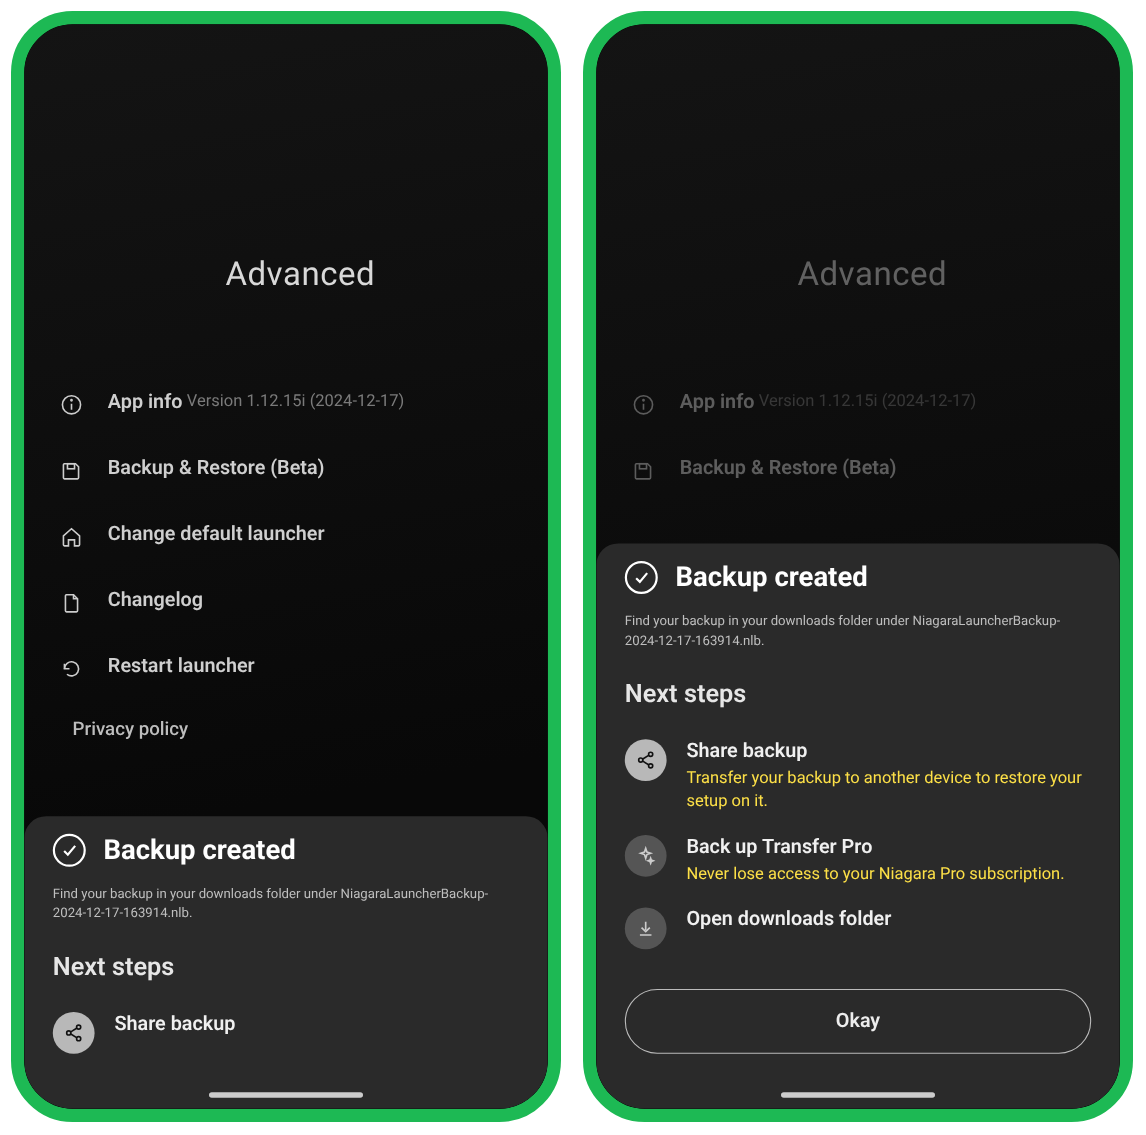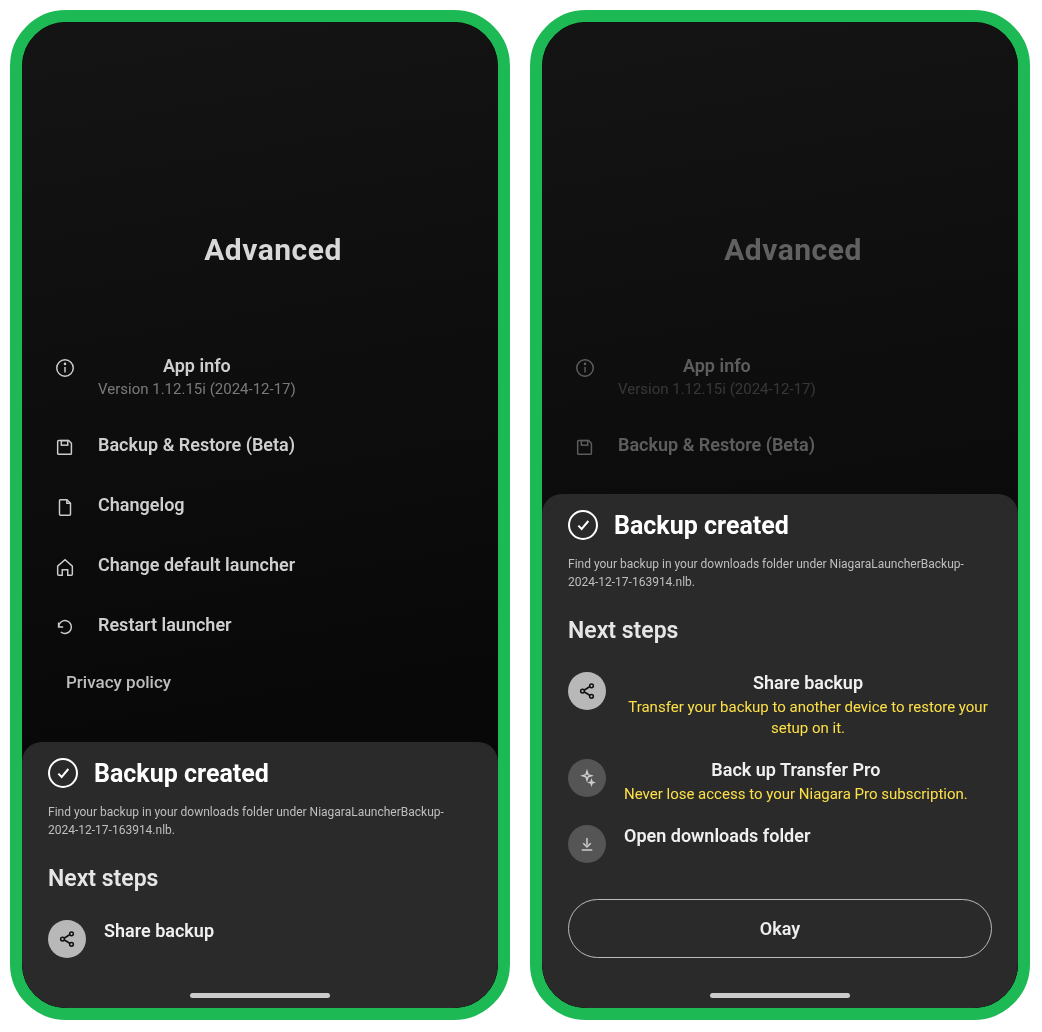--- a/index.html
+++ b/index.html
@@ -37,21 +37,21 @@
     transform: translateX(-50%);
     width: 140px;
     height: 5px;
     background: #ccc;
     border-radius: 3px;
   }
   .page-title {
     text-align: center;
     color: #d8d8d8;
     font-size: 30px;
-    font-weight: 700;
+    font-weight: 400;
     margin-top: 210px;
     margin-bottom: 70px;
     letter-spacing: 0.5px;
     margin-left: 26px;
   }
   .menu-list {
     padding: 0 24px;
   }
   .menu-item {
     display: flex;
@@ -62,21 +62,21 @@
   .menu-icon {
     width: 22px;
     height: 22px;
     flex-shrink: 0;
     display: flex;
     align-items: center;
     justify-content: center;
     margin-top: 2px;
   }
   .menu-icon svg { width: 22px; height: 22px; stroke: #ccc; fill: none; stroke-width: 1.6; }
-  .menu-text { display: flex; flex-direction: column; gap: 4px; text-align: center; }
+  .menu-text { display: flex; flex-direction: row; gap: 4px; text-align: center; }
   .menu-label {
     color: #cfcfcf;
     font-size: 18px;
     font-weight: 600;
   }
   .menu-sub {
     color: #7a7a7a;
     font-size: 15px;
   }
   .privacy-link {
@@ -139,21 +139,21 @@
   .step-icon {
     width: 38px; height: 38px;
     border-radius: 50%;
     background: #b8b8b8;
     display: flex; align-items: center; justify-content: center;
     flex-shrink: 0;
   }
   .step-icon.dim { background: #555; }
   .step-icon svg { width: 18px; height: 18px; stroke: #111; stroke-width: 2; fill: none; }
   .step-icon.dim svg { stroke: #ccc; }
-  .step-text { display: flex; flex-direction: column; gap: 4px; text-align: center; }
+  .step-text { display: flex; flex-direction: column; gap: 4px; }
   .step-title { color: #f0f0f0; font-size: 18px; font-weight: 600; }
   .step-sub { color: #fde047; font-size: 15px; line-height: 1.4; }
   .okay-btn {
     margin-top: 26px;
     width: 100%;
     padding: 18px;
     border-radius: 40px;
     border: 1.5px solid #bbb;
     background: transparent;
     color: #ededed;
@@ -200,37 +200,37 @@
             </svg>
         </span>
         <div class="menu-text">
           <span class="menu-label">Backup &amp; Restore (Beta)</span>
         </div>
       </div>
 
       <div class="menu-item">
         <span class="menu-icon">
           <svg viewBox="0 0 24 24">
+              <path d="M4 11l8-7 8 7v9a1 1 0 0 1-1 1h-4v-6h-6v6H5a1 1 0 0 1-1-1z"></path>
+            </svg>
+        </span>
+        <div class="menu-text">
+          <span class="menu-label">Change default launcher</span>
+        </div>
+      </div>
+
+      <div class="menu-item">
+        <span class="menu-icon">
+          <svg viewBox="0 0 24 24">
               <path d="M7 4h7l4 4v12a1 1 0 0 1-1 1H7a1 1 0 0 1-1-1V5a1 1 0 0 1 1-1z"></path>
               <path d="M14 4v4h4"></path>
             </svg>
         </span>
         <div class="menu-text">
           <span class="menu-label">Changelog</span>
-        </div>
-      </div>
-
-      <div class="menu-item">
-        <span class="menu-icon">
-          <svg viewBox="0 0 24 24">
-              <path d="M4 11l8-7 8 7v9a1 1 0 0 1-1 1h-4v-6h-6v6H5a1 1 0 0 1-1-1z"></path>
-            </svg>
-        </span>
-        <div class="menu-text">
-          <span class="menu-label">Change default launcher</span>
         </div>
       </div>
 
       <div class="menu-item">
         <span class="menu-icon">
           <svg viewBox="0 0 24 24">
               <path d="M5 12a7 7 0 1 1 2.5 5.4"></path>
               <polyline points="5,7 5,12 10,12"></polyline>
             </svg>
         </span>

